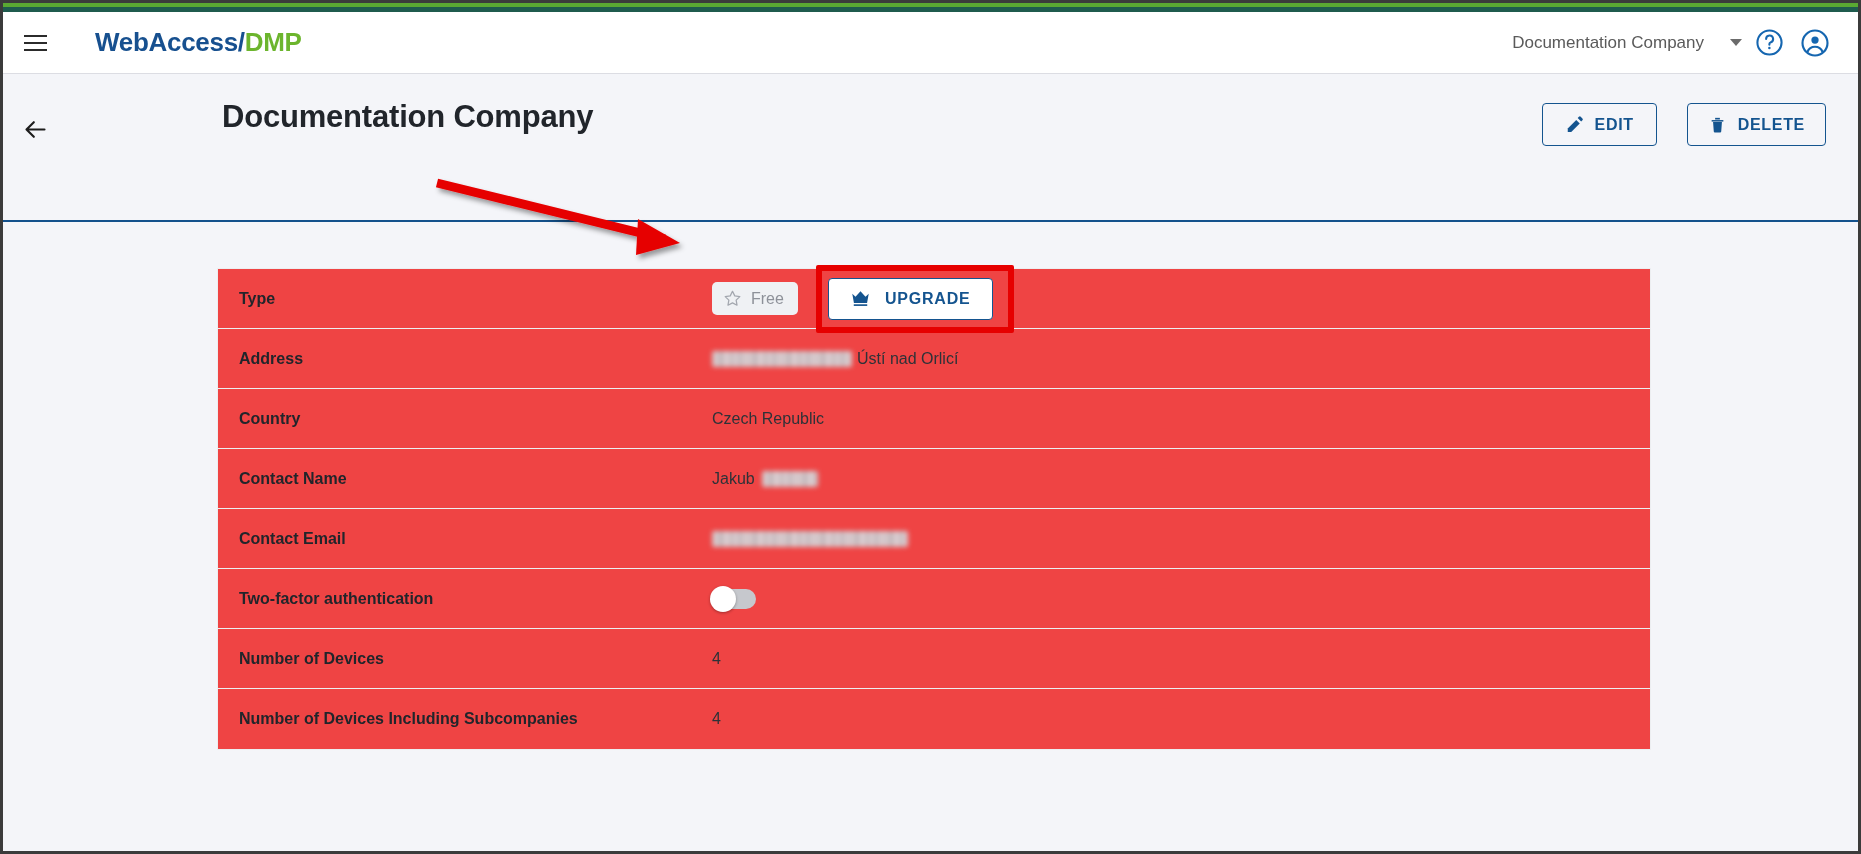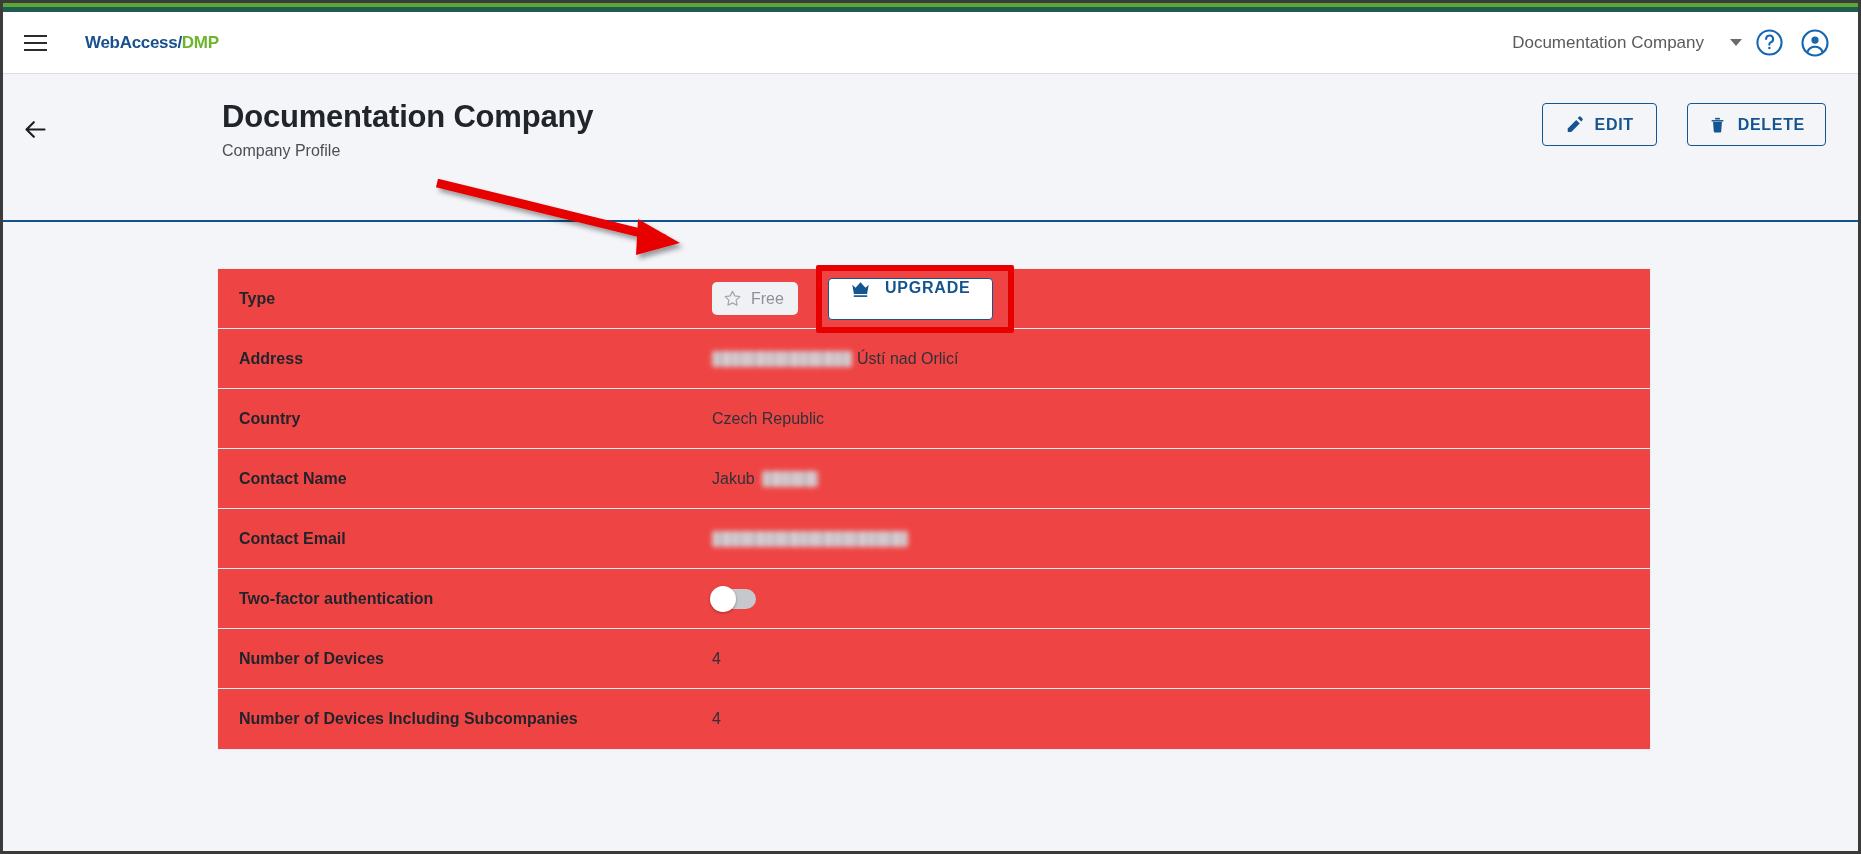--- a/index.html
+++ b/index.html
@@ -54,22 +54,22 @@
     justify-content: center; align-items: center;
     gap: 5px;
     cursor: pointer;
   }
   .hamburger span {
     display: block;
     width: 23px; height: 2px;
     background: #2b2b2b;
   }
   .brand {
-    margin-left: 32px;
-    font-size: 17px;
+    margin-left: 42px;
+    font-size: 26px;
     font-weight: bold;
     letter-spacing: -0.3px;
     white-space: nowrap;
   }
   .brand .b1 { color: #17508f; }
   .brand .b2 { color: #6cb52d; }
 
   .appbar-right {
     margin-left: auto;
     display: flex;
@@ -231,20 +231,21 @@
     height: 42px;
     padding: 0 21px;
     border: 1px solid #14548f;
     border-radius: 4px;
     background: #ffffff;
     color: #14548f;
     font-size: 16px;
     font-weight: bold;
     letter-spacing: 0.8px;
     display: flex;
+    align-items: center;
     gap: 14px;
     cursor: pointer;
     font-family: "Liberation Sans", sans-serif;
   }
   .highlight-box {
     position: absolute;
     left: -12px; top: -13px;
     width: 198px; height: 68px;
     border: 6px solid #e60000;
     border-radius: 2px;
@@ -326,21 +327,20 @@
   <div class="page-header">
 
     <div class="back-arrow">
       <svg width="27" height="27" viewBox="0 0 24 24">
         <path d="M20 12H4M4 12l6.5-6.5M4 12l6.5 6.5" fill="none" stroke="#1d1d1d" stroke-width="1.9" stroke-linecap="round" stroke-linejoin="round"></path>
       </svg>
     </div>
 
     <div class="titles">
       <div class="page-title">Documentation Company</div>
-      <div class="page-subtitle">Company Profile</div>
     </div>
 
     <div class="header-actions">
 
       <button class="outlined-btn">
         <svg width="19" height="19" viewBox="0 0 24 24">
           <path d="M3.5 17.1l10.7-10.7 4.4 4.4L7.9 21.5H3.5v-4.4z" fill="#14548f"></path>
           <path d="M16 3.9l1.6-1.6a1.6 1.6 0 0 1 2.3 0l2.1 2.1a1.6 1.6 0 0 1 0 2.3l-1.6 1.6z" fill="#14548f"></path>
         </svg>
         <span>EDIT</span>

